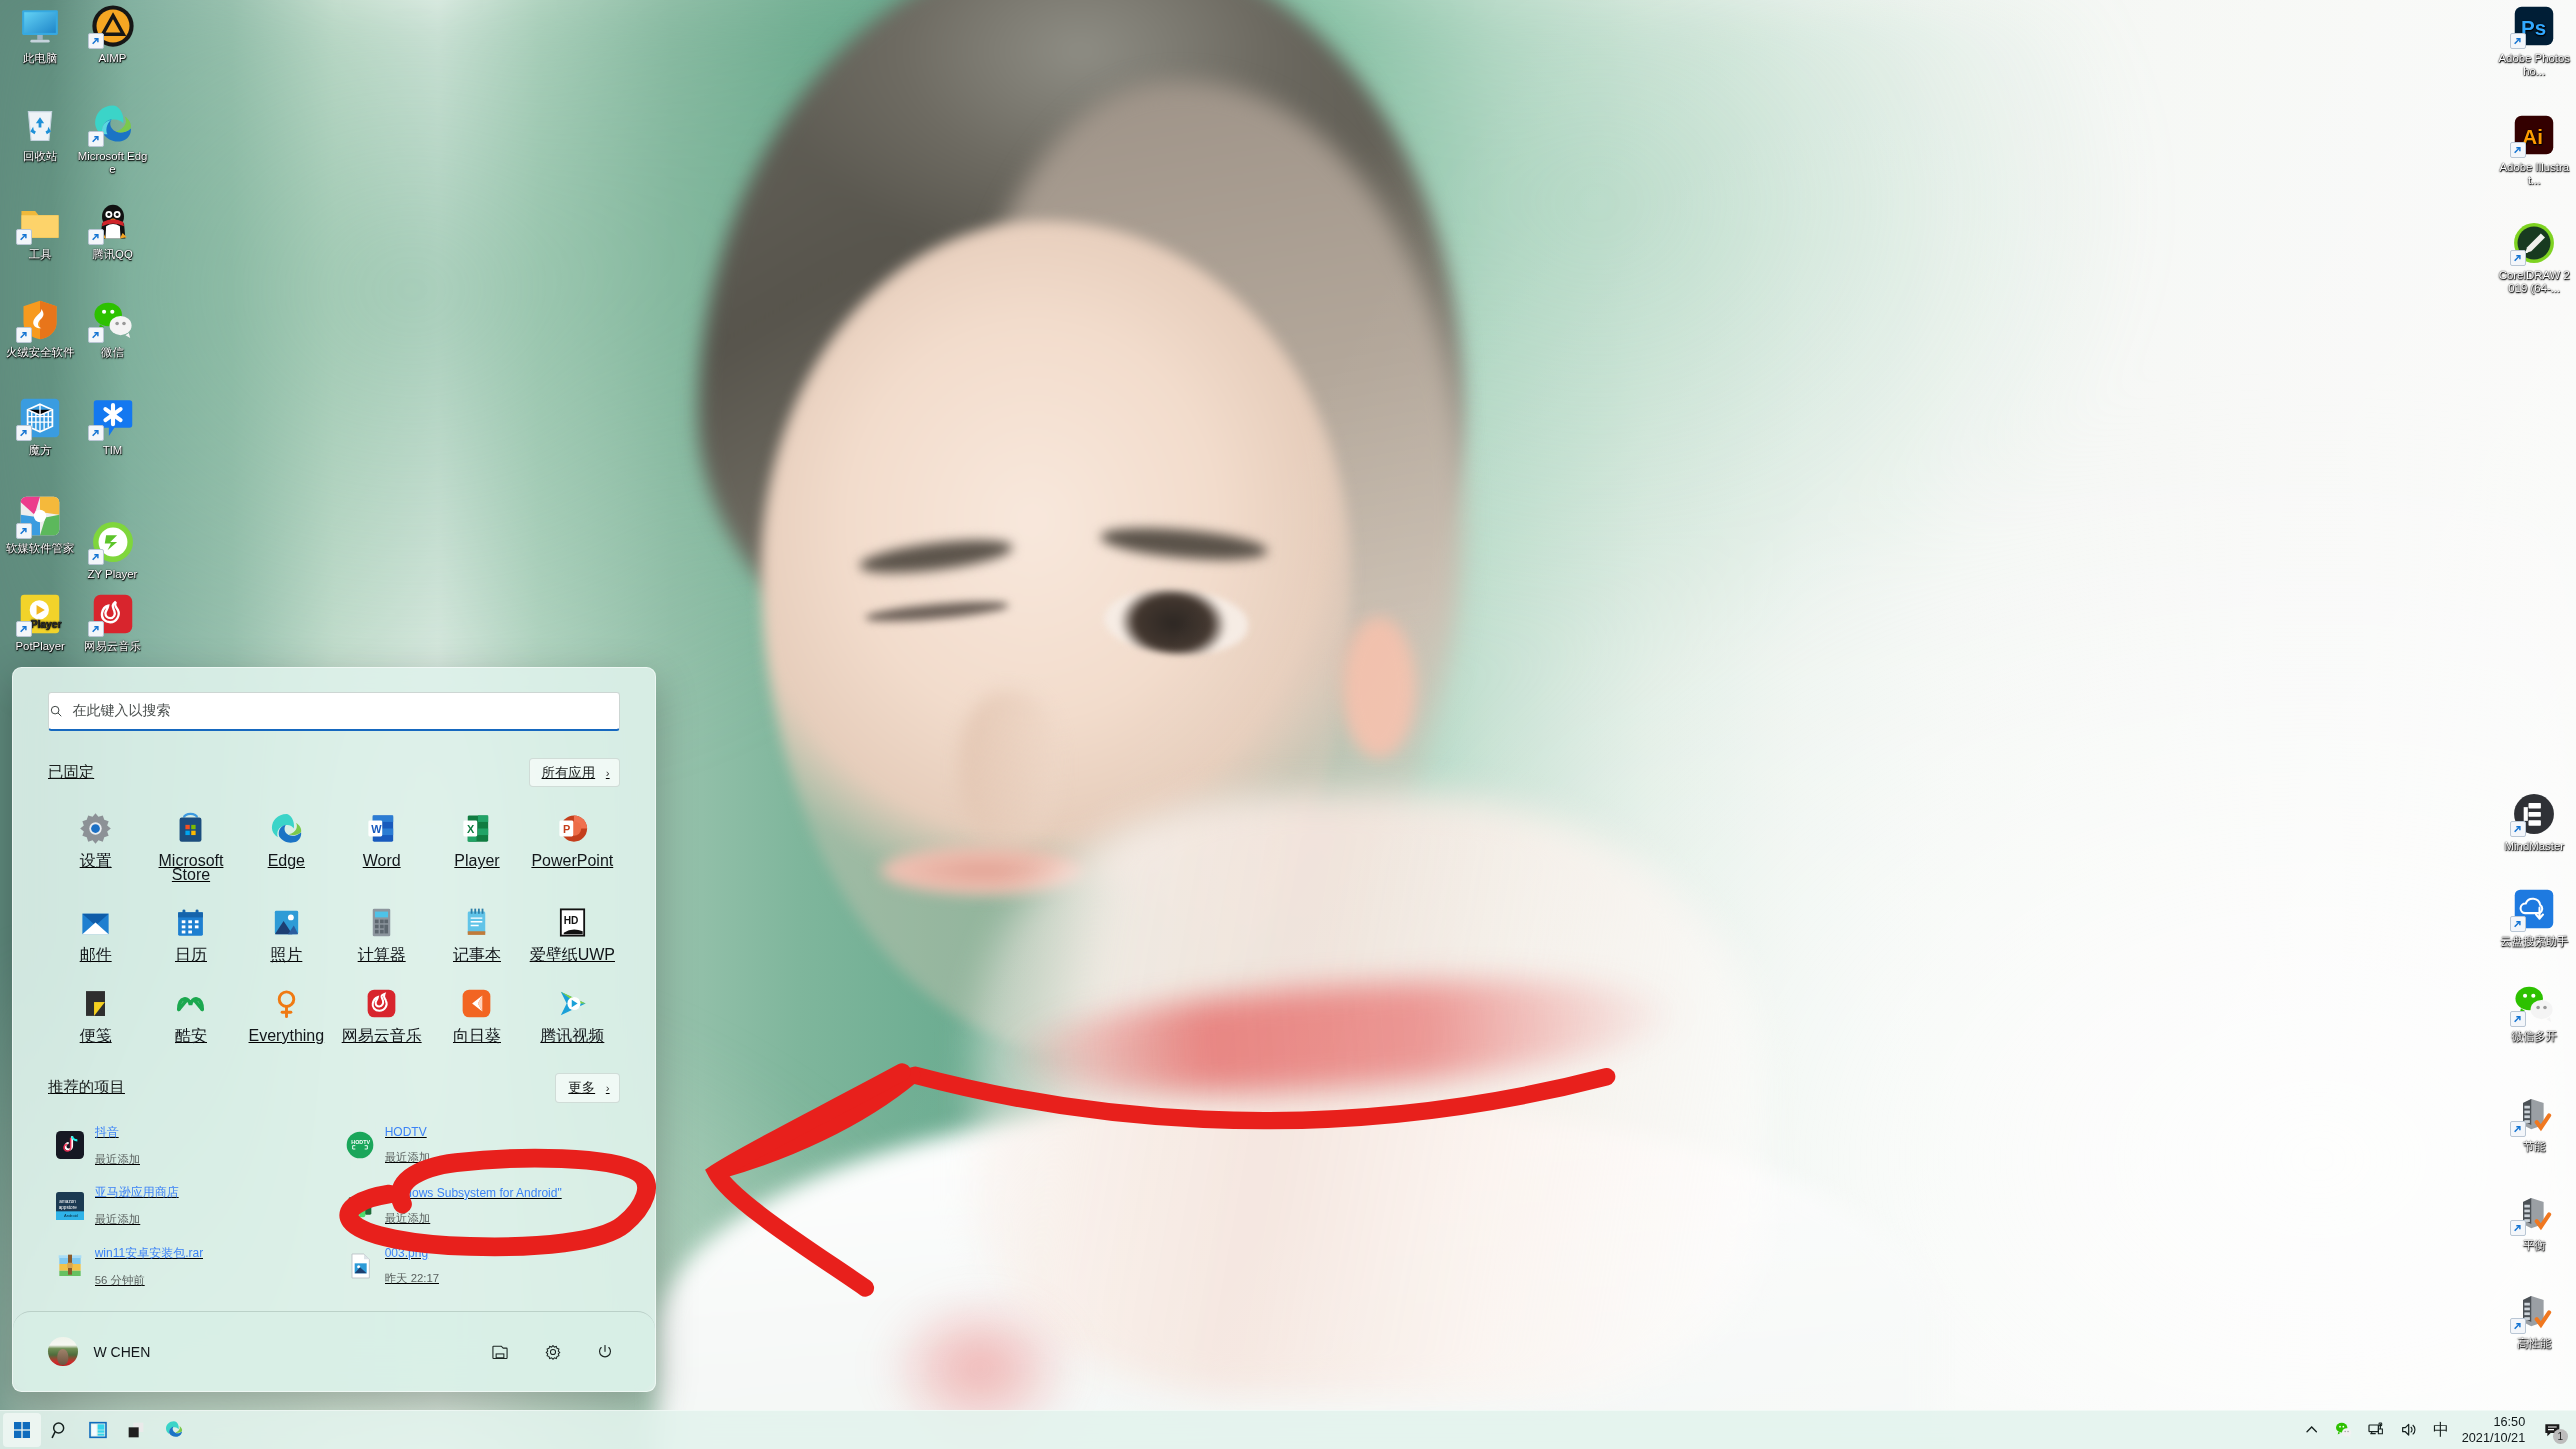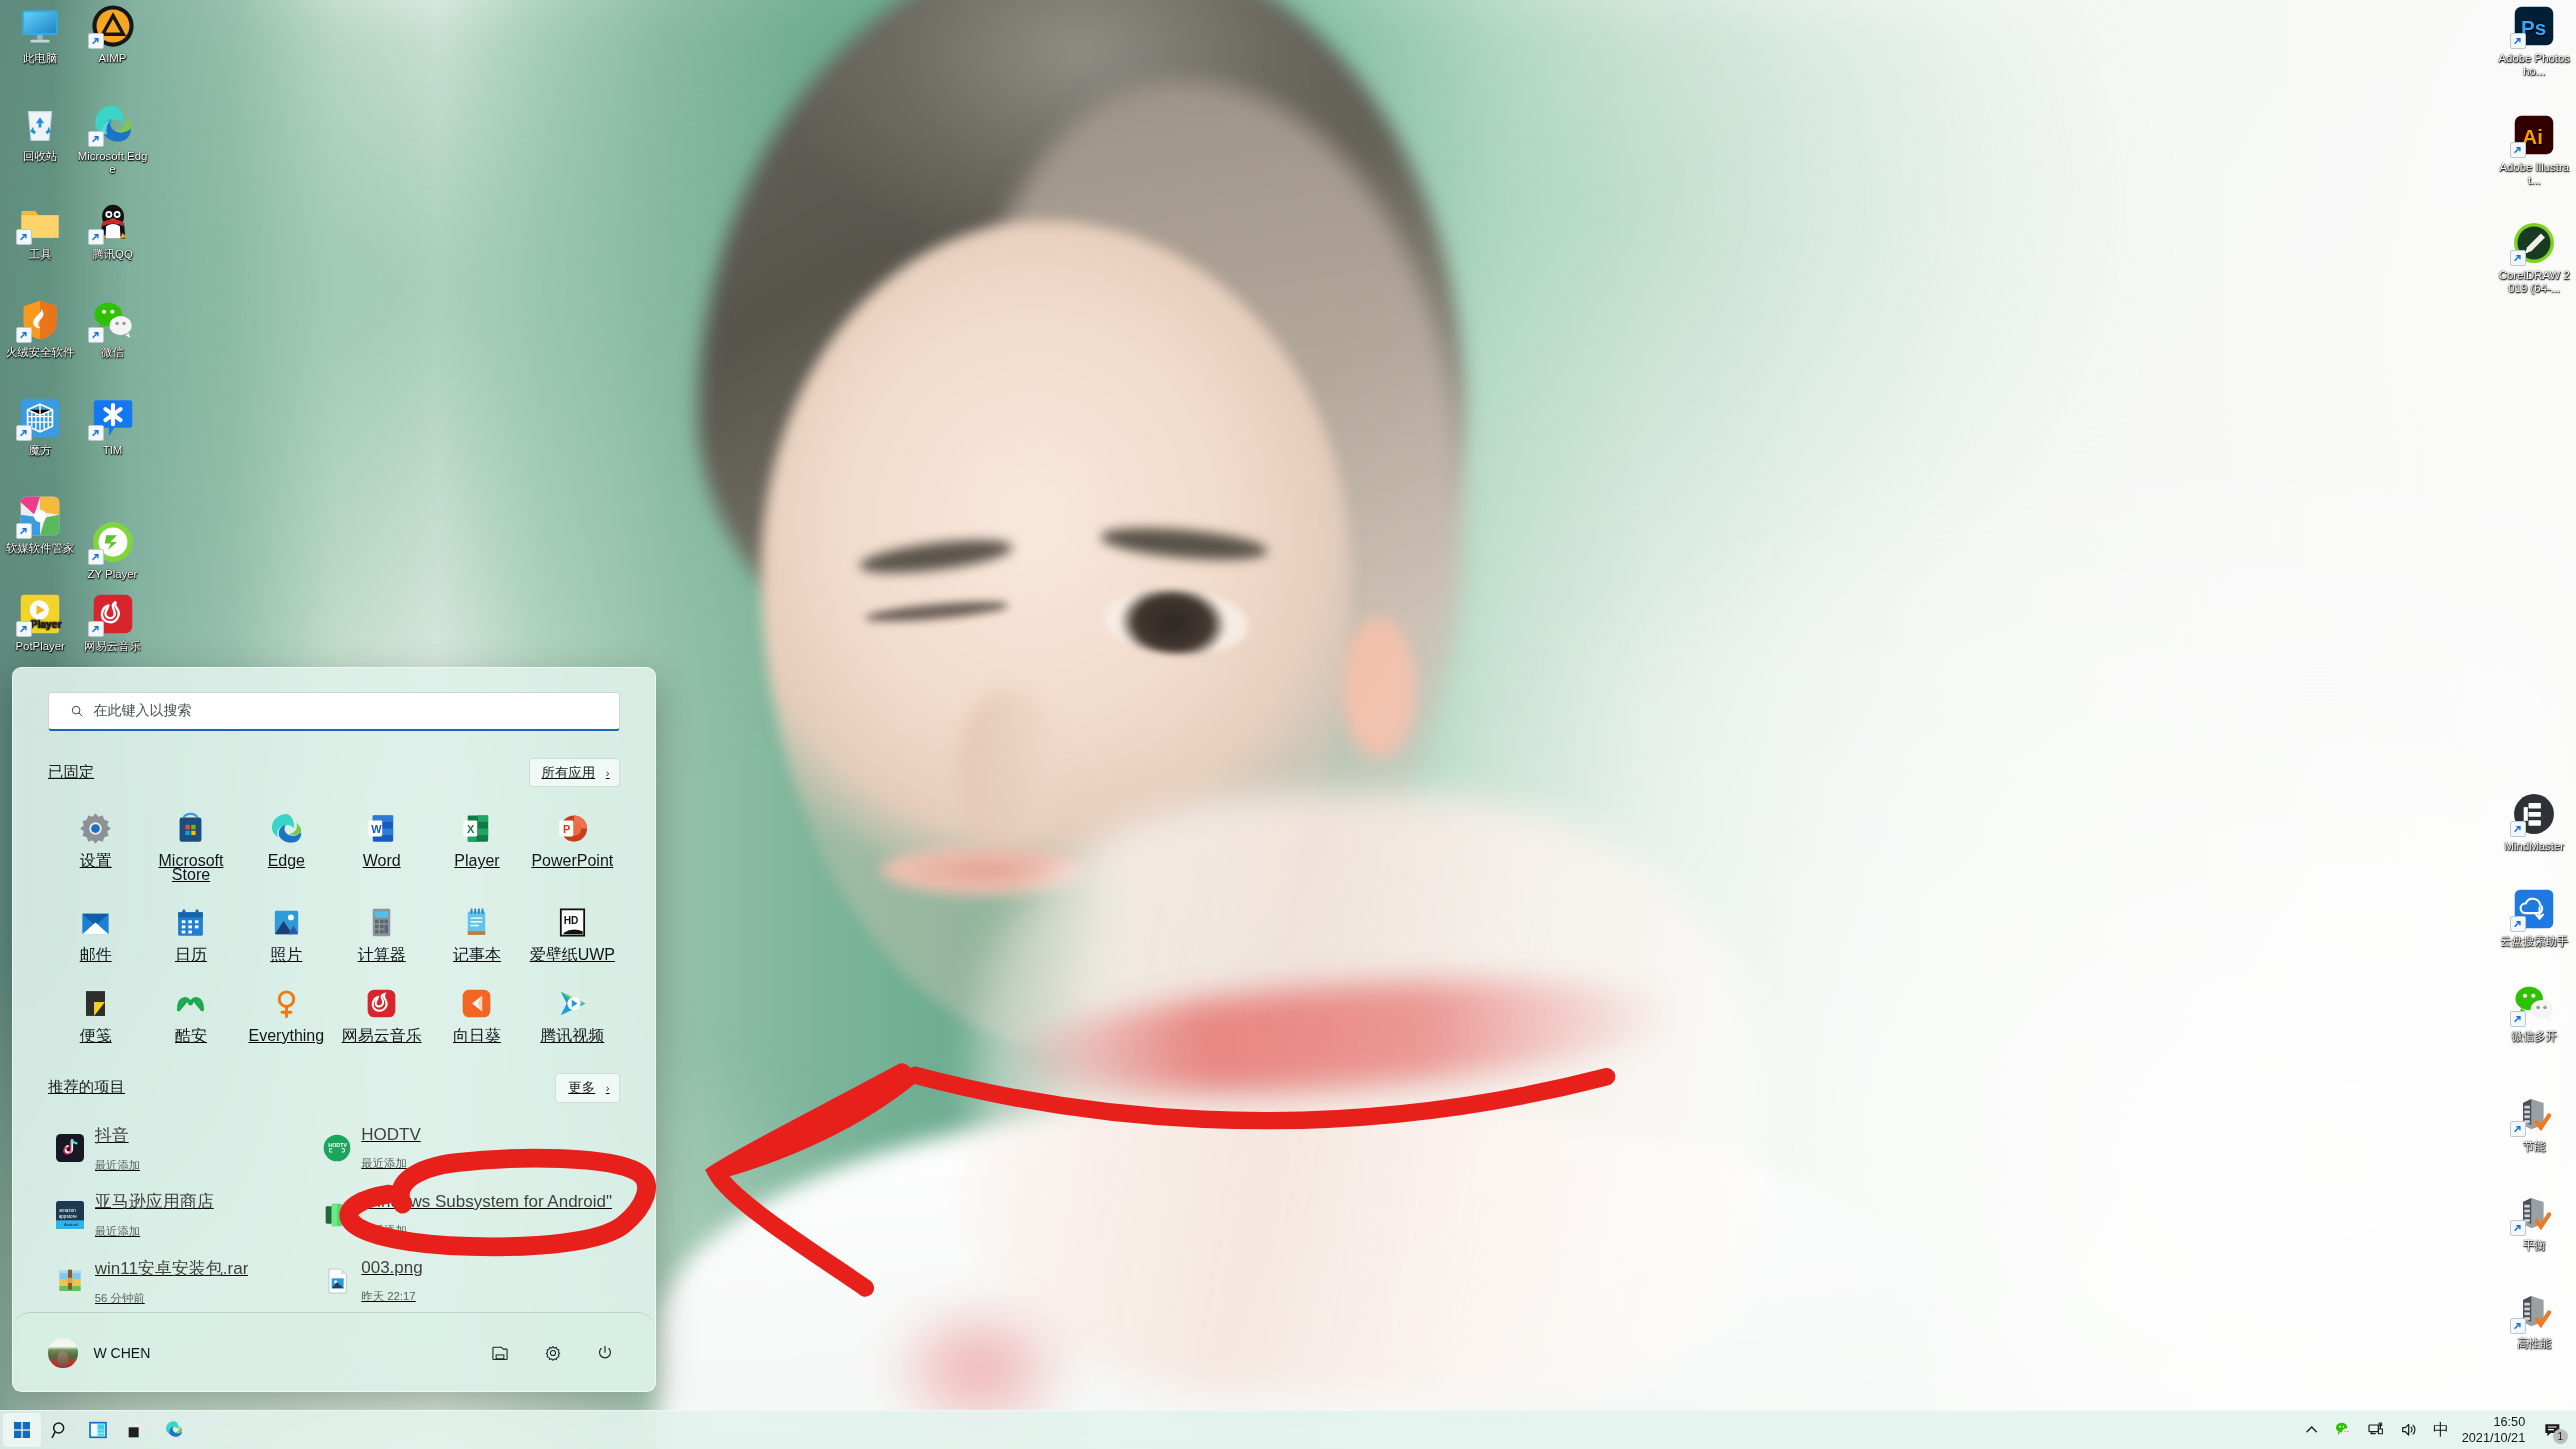--- a/index.html
+++ b/index.html
@@ -156,21 +156,21 @@
     display: flex; flex-direction: column;
   }
   #start-body { flex: 1; padding: 0 35px; position: relative; text-decoration: underline; }
 
   #search-wrap { padding: 24px 35px 0; }
   #search-box {
     height: 39px; background: #fff;
     border: 0.7px solid #cdd6d3; border-bottom: 2px solid #1668bf;
     border-radius: 3.4px;
     display: flex; align-items: center; gap: 9.4px;
-    padding: 0 21px;
+    padding: 0 0;
   }
   #search-box svg { width: 14px; height: 14px; flex: none; }
   #search-ph { color: #4a4f4e; font-size: 14px; }
 
   .sec-head {
     display: flex; align-items: center; justify-content: space-between;
     margin: 27px 0 0;
   }
   .sec-title { font-size: 15.4px; color: #1a1e1d; font-weight: 400; }
   .sec-btn {
@@ -198,21 +198,21 @@
   #rec-grid {
     display: grid; grid-template-columns: 1fr 1fr;
     column-gap: 8px; row-gap: 4px; margin-top: 14.8px;
   }
   .rec {
     display: flex; align-items: center; gap: 10.7px;
     padding: 6.7px 8px; border-radius: 5.4px; cursor: pointer;
   }
   .rec .art { width: 28px; height: 28px; flex: none; position: relative; }
   .rec .txt { overflow: hidden; }
-  .rec .t1 { font-size: 17px; color: #404040; white-space: nowrap; overflow: hidden; text-overflow: clip; }
+  .rec .t1 { font-size: 12px; color: #3b82f6; white-space: nowrap; overflow: hidden; text-overflow: clip; }
   .rec .t2 { font-size: 11.4px; color: #5a615f; margin-top: 11px; }
 
   #start-foot {
     height: 80px; flex: none;
     border-top: 0.7px solid rgba(150,170,165,.45);
     background: rgba(215,238,230,.55);
     display: flex; align-items: center; padding: 0 35px; border-radius: 18px;
   }
   #avatar {
     width: 29.5px; height: 29.5px; border-radius: 50%;

